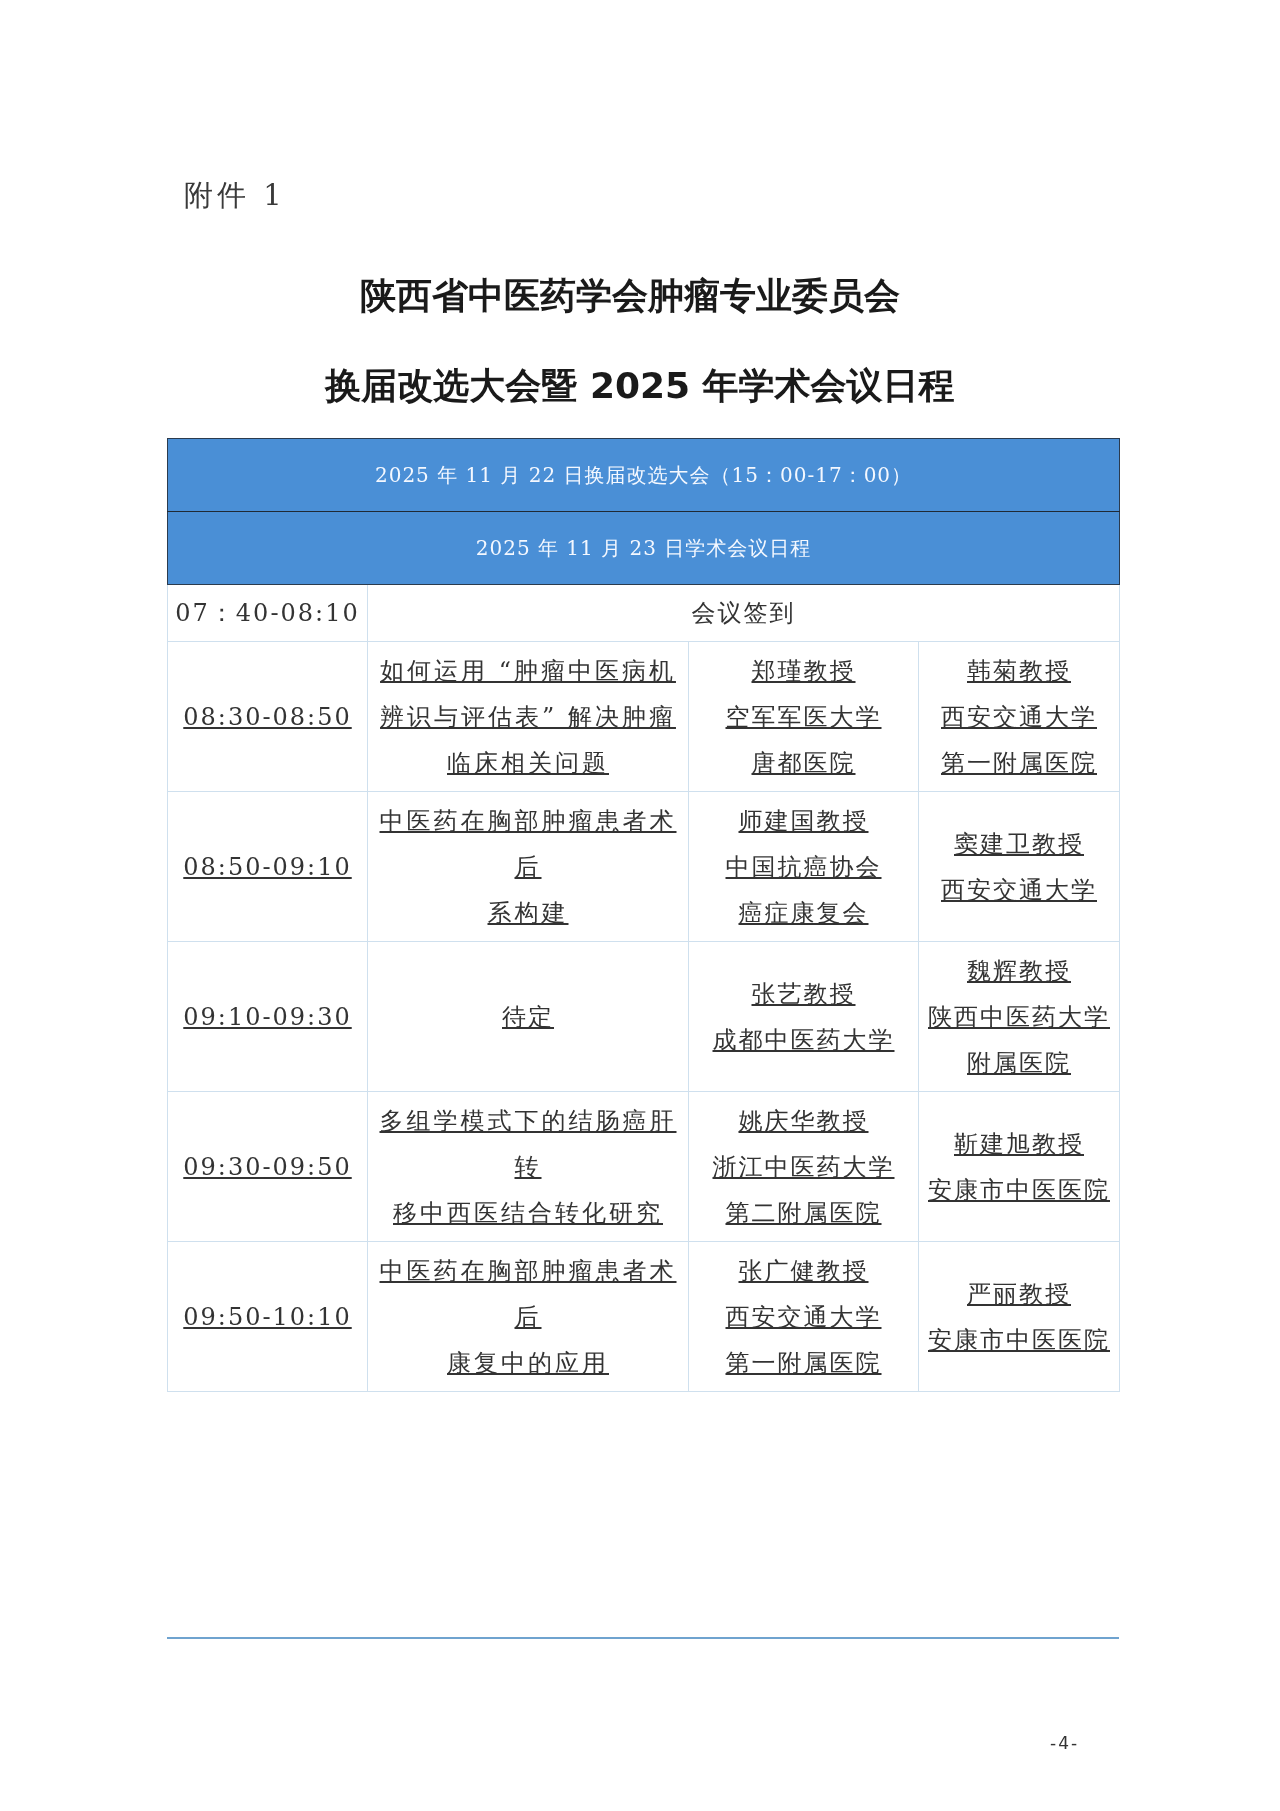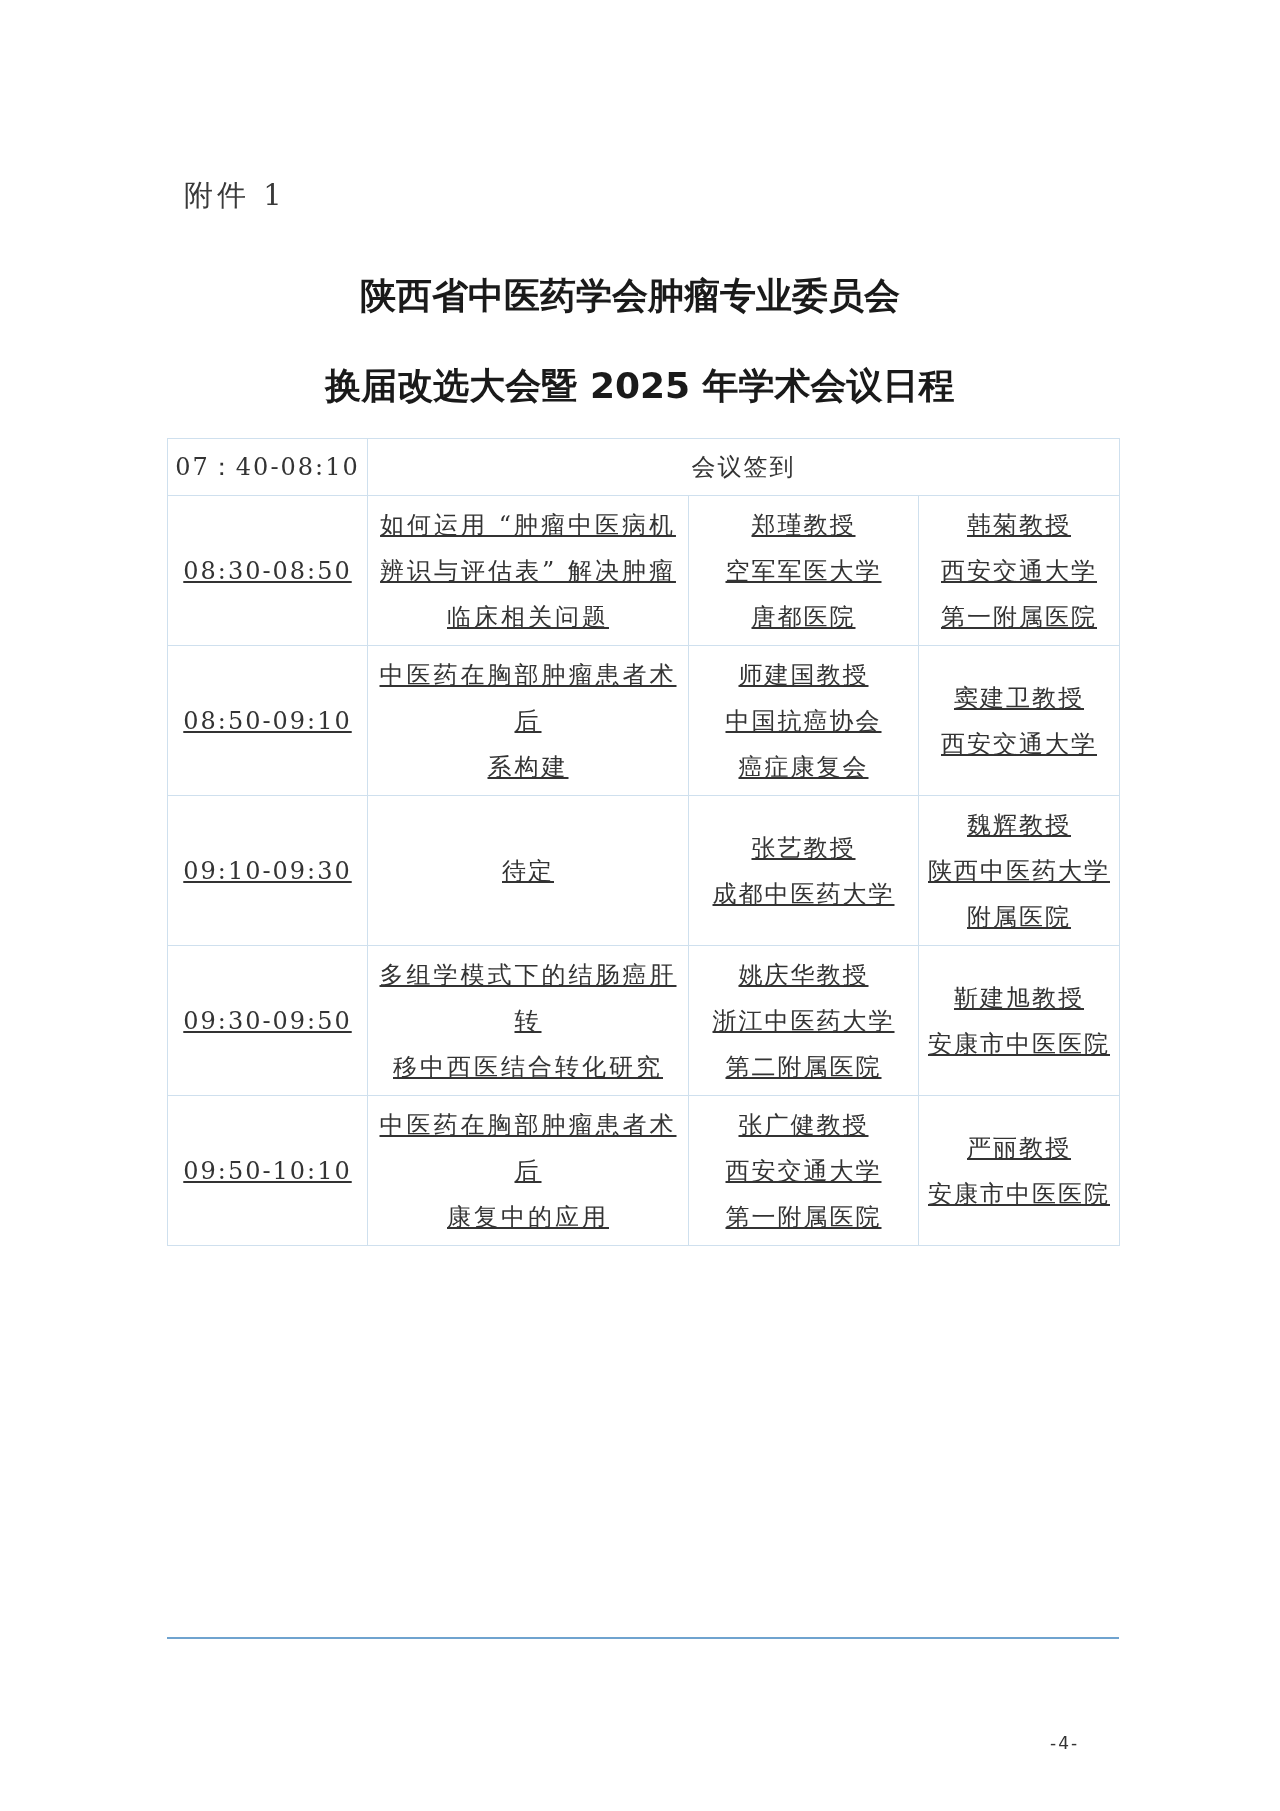--- a/index.html
+++ b/index.html
@@ -43,20 +43,26 @@
 
 <table class="schedule">
   <colgroup>
     <col style="width:200px">
     <col style="width:321px">
     <col style="width:230px">
     <col style="width:201px">
   </colgroup>
 
   <tbody>
+      <tr class="band first">
+    <td colspan="4">2025 年 11 月 22 日换届改选大会（15：00-17：00）</td>
+  </tr>
+  <tr class="band">
+    <td colspan="4">2025 年 11 月 23 日学术会议日程</td>
+  </tr>
 
 
   <tr class="short">
     <td class="time">07：40-08:10</td>
     <td colspan="3">会议签到</td>
   </tr>
 
 
 
   <tr class="tall">

